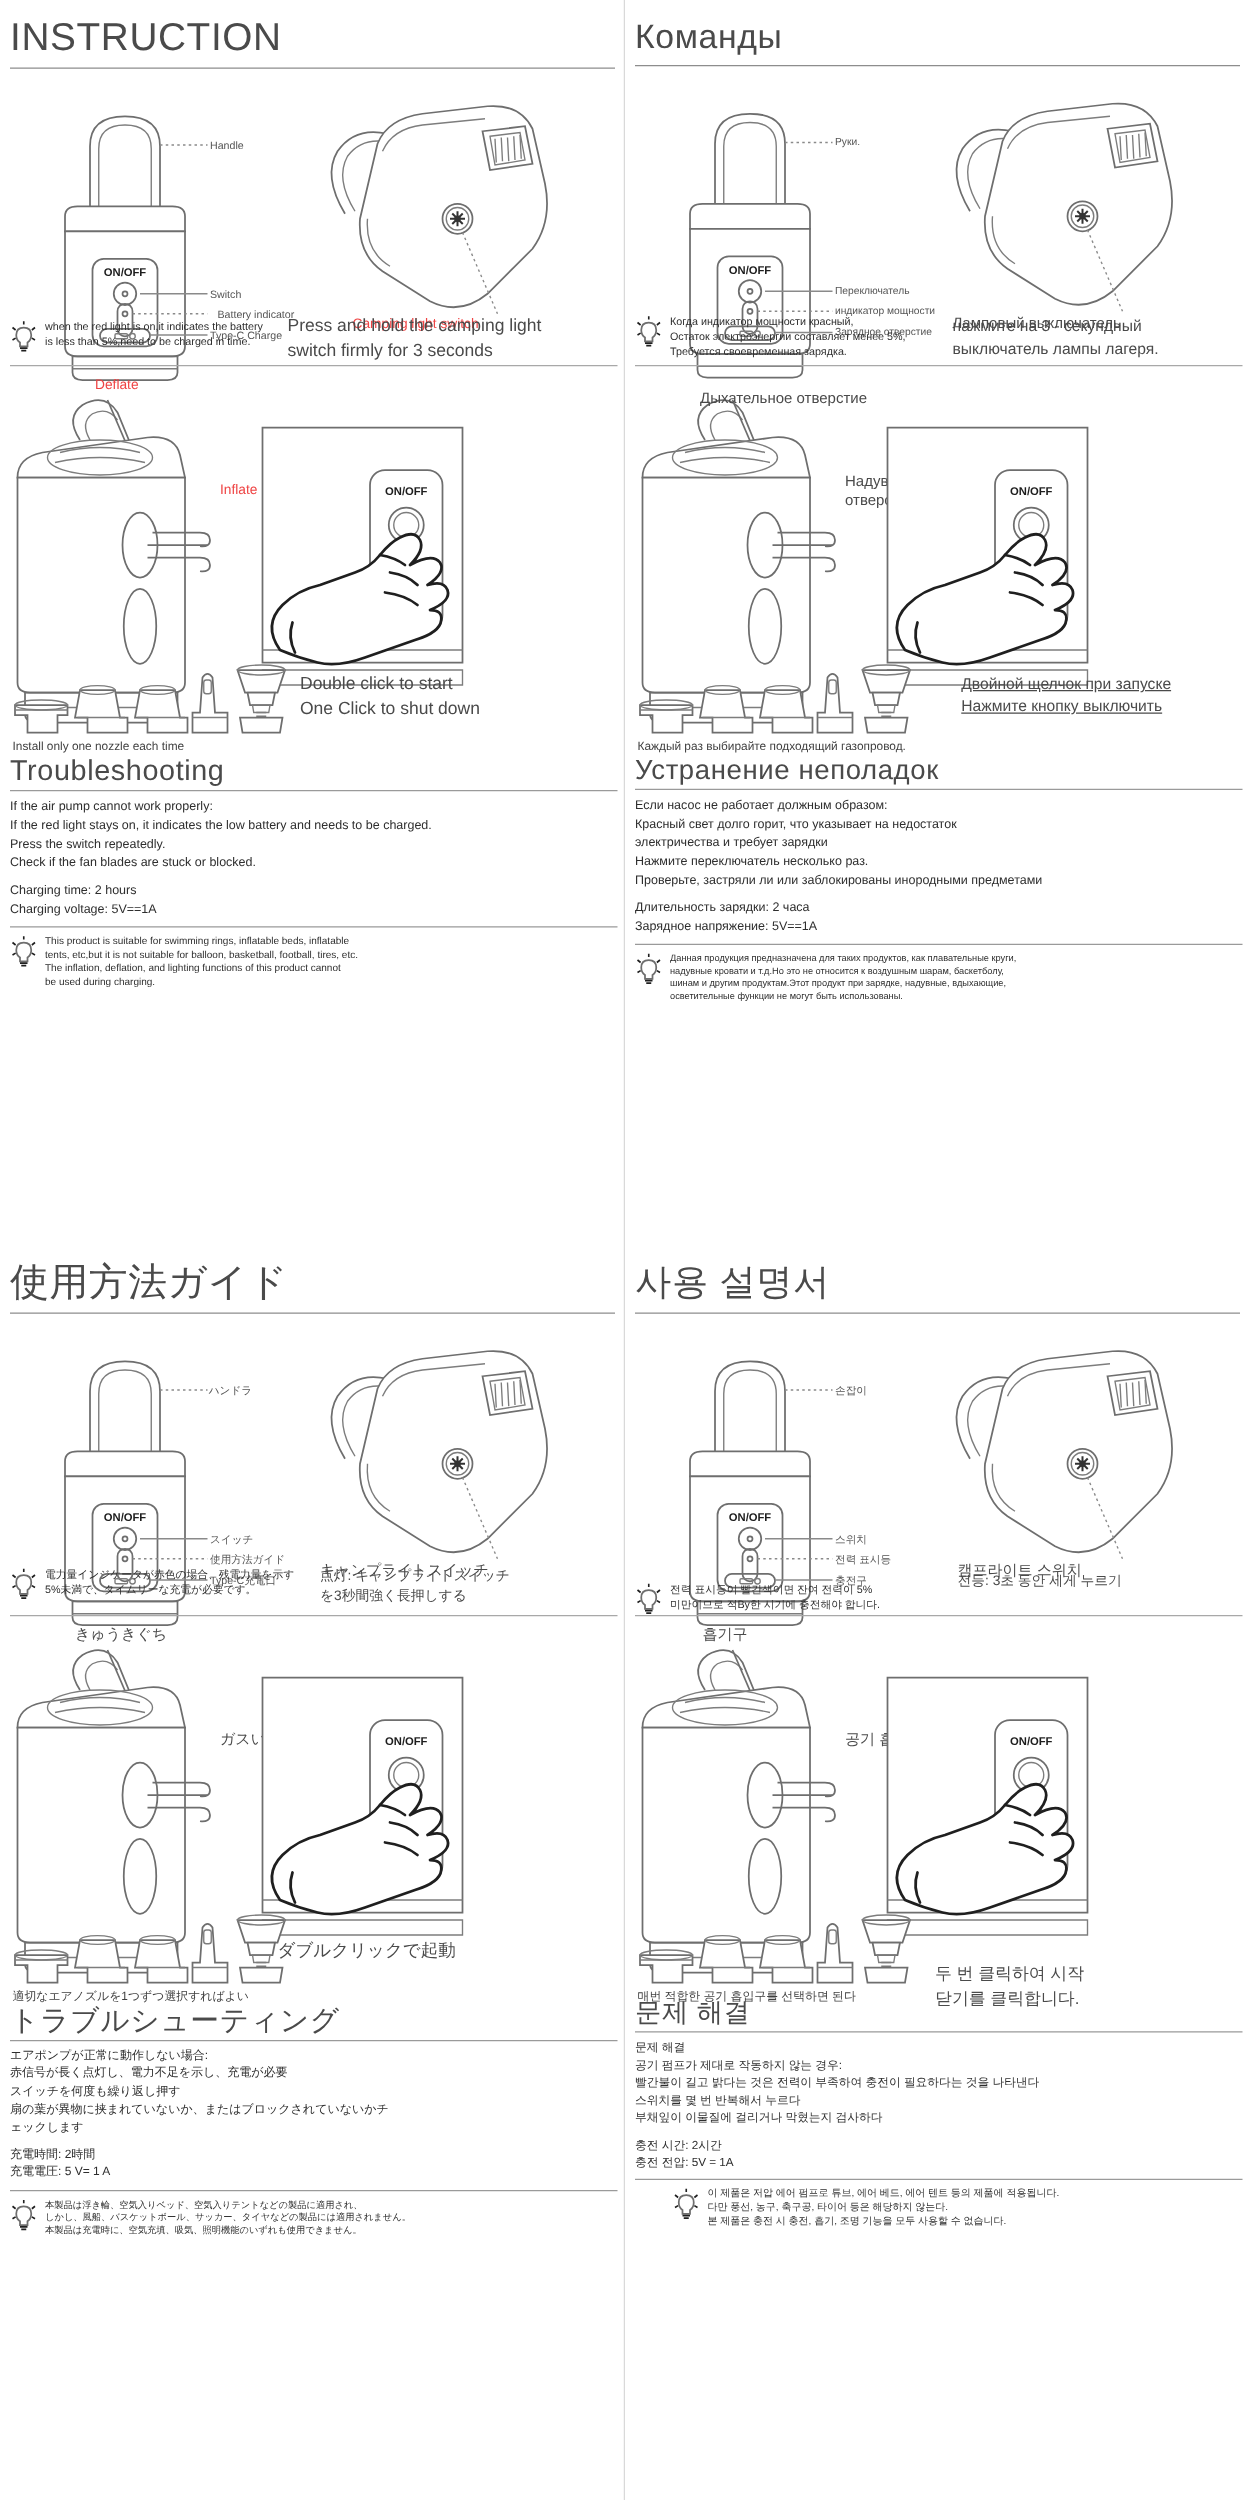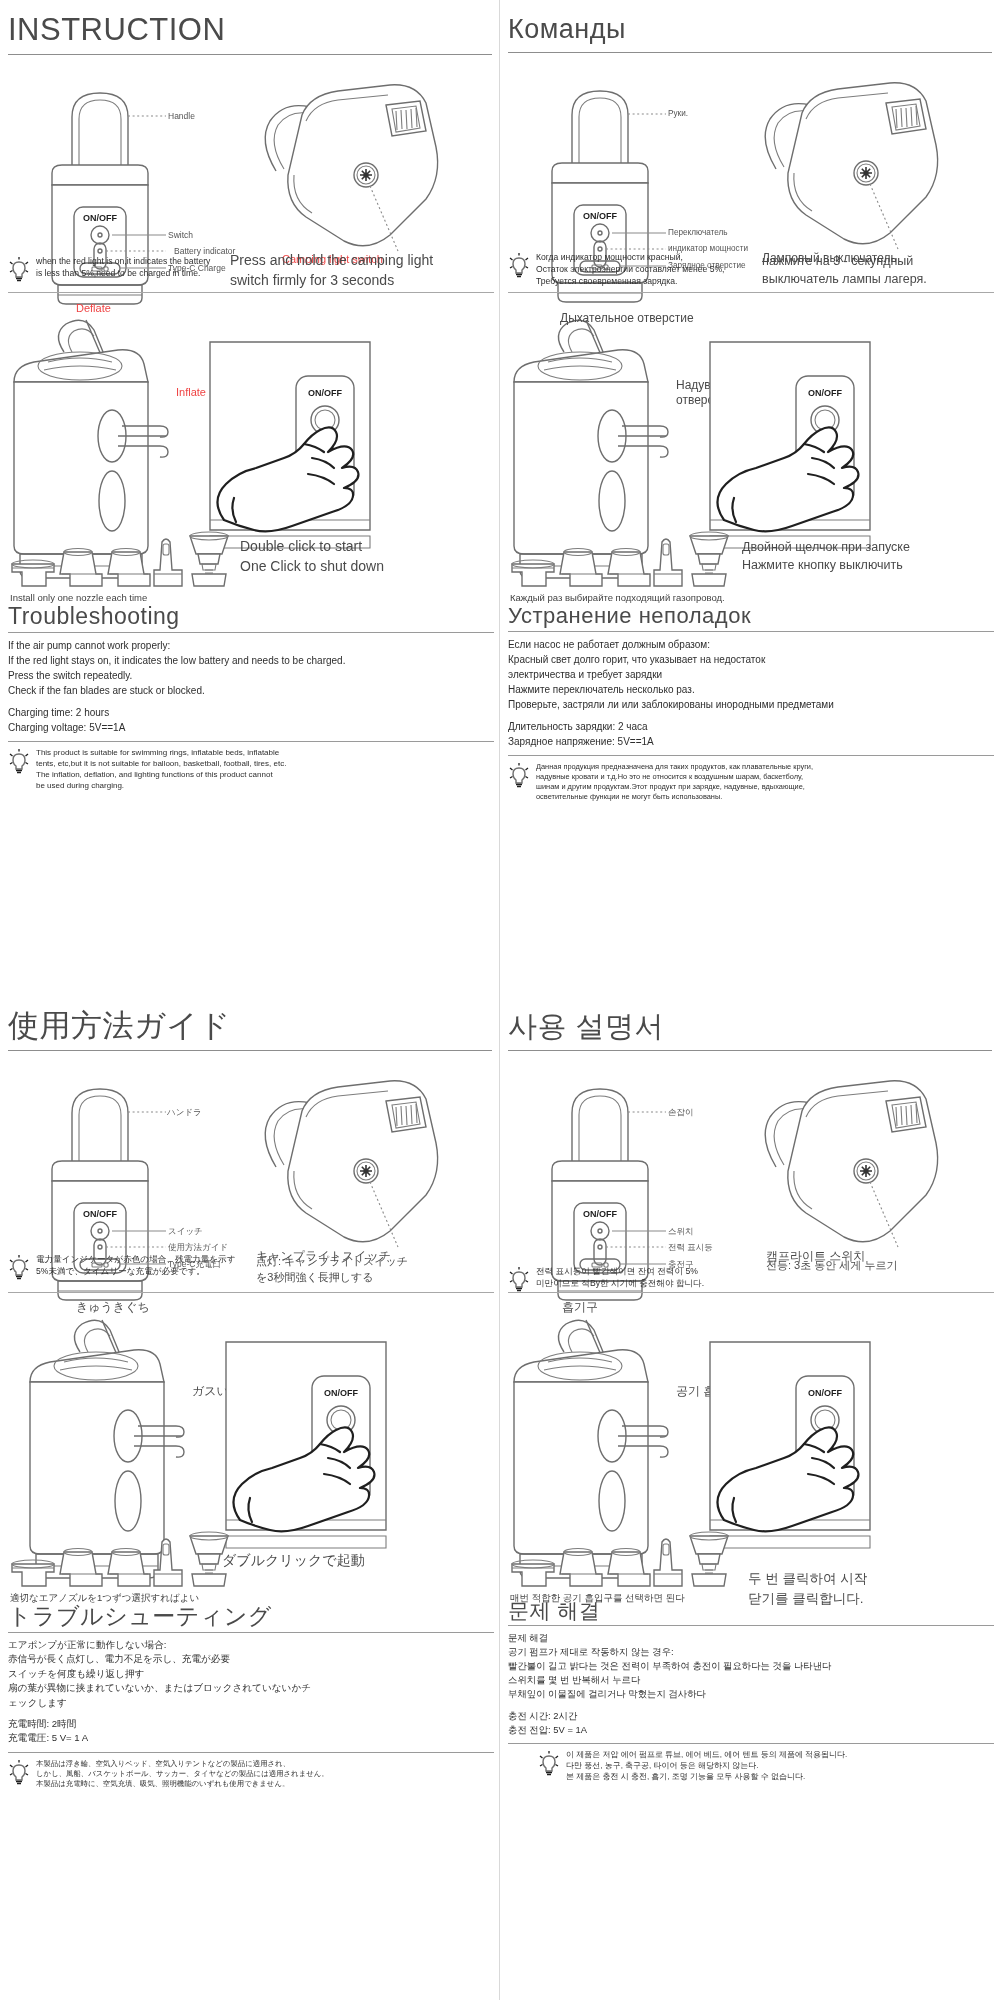--- a/index.html
+++ b/index.html
@@ -435,21 +435,21 @@
         <rect class="ln2" x="157" y="14" width="6" height="11" rx="2"></rect>
         <path class="ln2" d="M148 44 L176 44"></path>
         <path class="lnf" d="M184 6 L222 6 L216 24 L190 24 Z"></path>
         <path class="lnf" d="M192 24 L214 24 L212 34 L194 34 Z"></path>
         <path class="ln2" d="M196 34 L210 34 L209 40 L197 40 Z"></path>
         <path class="ln2" d="M199 40 L207 40 M199 43 L207 43"></path>
         <path class="lnf" d="M186 44 L220 44 L218 56 L188 56 Z"></path>
         <ellipse class="ln2" cx="203" cy="6" rx="19" ry="4"></ellipse>
       </svg>
       <div class="cap" style="left:10px; top:62px;">Каждый раз выбирайте подходящий газопровод.</div>
-      <div class="cap-md" style="left:242px; top:8px;">Двойной щелчок при запуске
+      <div class="cap-md" style="left:269px; top:8px;text-decoration:underline;">Двойной щелчок при запуске
 Нажмите кнопку выключить</div>
     </div>
 
     <div class="ts" style="top:605px;">
       <h2 class="sec-title" style="font-size:22px;">Устранение неполадок</h2>
       <div class="ts-rule"></div>
       <div class="body">Если насос не работает должным образом:
 Красный свет долго горит, что указывает на недостаток
 электричества и требует зарядки
 Нажмите переключатель несколько раз.
@@ -533,21 +533,21 @@
         <path d="M2 6 L4.5 8 M20 6 L17.5 8 M2 16 L4.5 14.5 M20 16 L17.5 14.5 M11 1 L11 3.5" stroke="#1f1f1f" stroke-width="1.3" fill="none"></path>
       </svg>
       <div class="txt">電力量インジケータが赤色の場合、残電力量を示す
 5%未満で、タイムリーな充電が必要です。</div>
     </div>
     <div class="cap-md" style="left:256px; top:254px; font-size:11px;">点灯: キャンプライトスイッチ
 を3秒間強く長押しする</div>
 
     <div class="rule thin" style="position:absolute; left:8px; top:292px; width:486px; margin:0;"></div>
 
-    <div class="row" style="position:absolute; left:16px; top:296px; height:290px; width:500px;">
+    <div class="row" style="position:absolute; left:0; top:296px; height:290px; width:500px;">
       <svg width="260" height="290" viewBox="0 0 260 290">
         <path class="ln" d="M64 56 Q52 38 66 28 Q84 18 94 34 L108 68"></path>
         <path class="ln2" d="M72 56 Q64 42 74 35 Q86 29 94 40"></path>
         <path class="ln" d="M86 24 L104 66"></path>
         <path class="lnf" d="M14 86 Q14 70 34 66 L118 54 Q140 52 144 68 L148 86 Z"></path>
         <ellipse class="ln2" cx="80" cy="70" rx="42" ry="14"></ellipse>
         <path class="ln2" d="M48 66 Q80 58 112 66 M44 74 Q80 66 116 74"></path>
         <path class="lnf" d="M14 86 L148 86 L148 250 Q148 258 138 258 L24 258 Q14 258 14 250 Z"></path>
         <ellipse class="ln" cx="112" cy="140" rx="14" ry="26"></ellipse>
         <ellipse class="ln" cx="112" cy="205" rx="13" ry="30"></ellipse>

